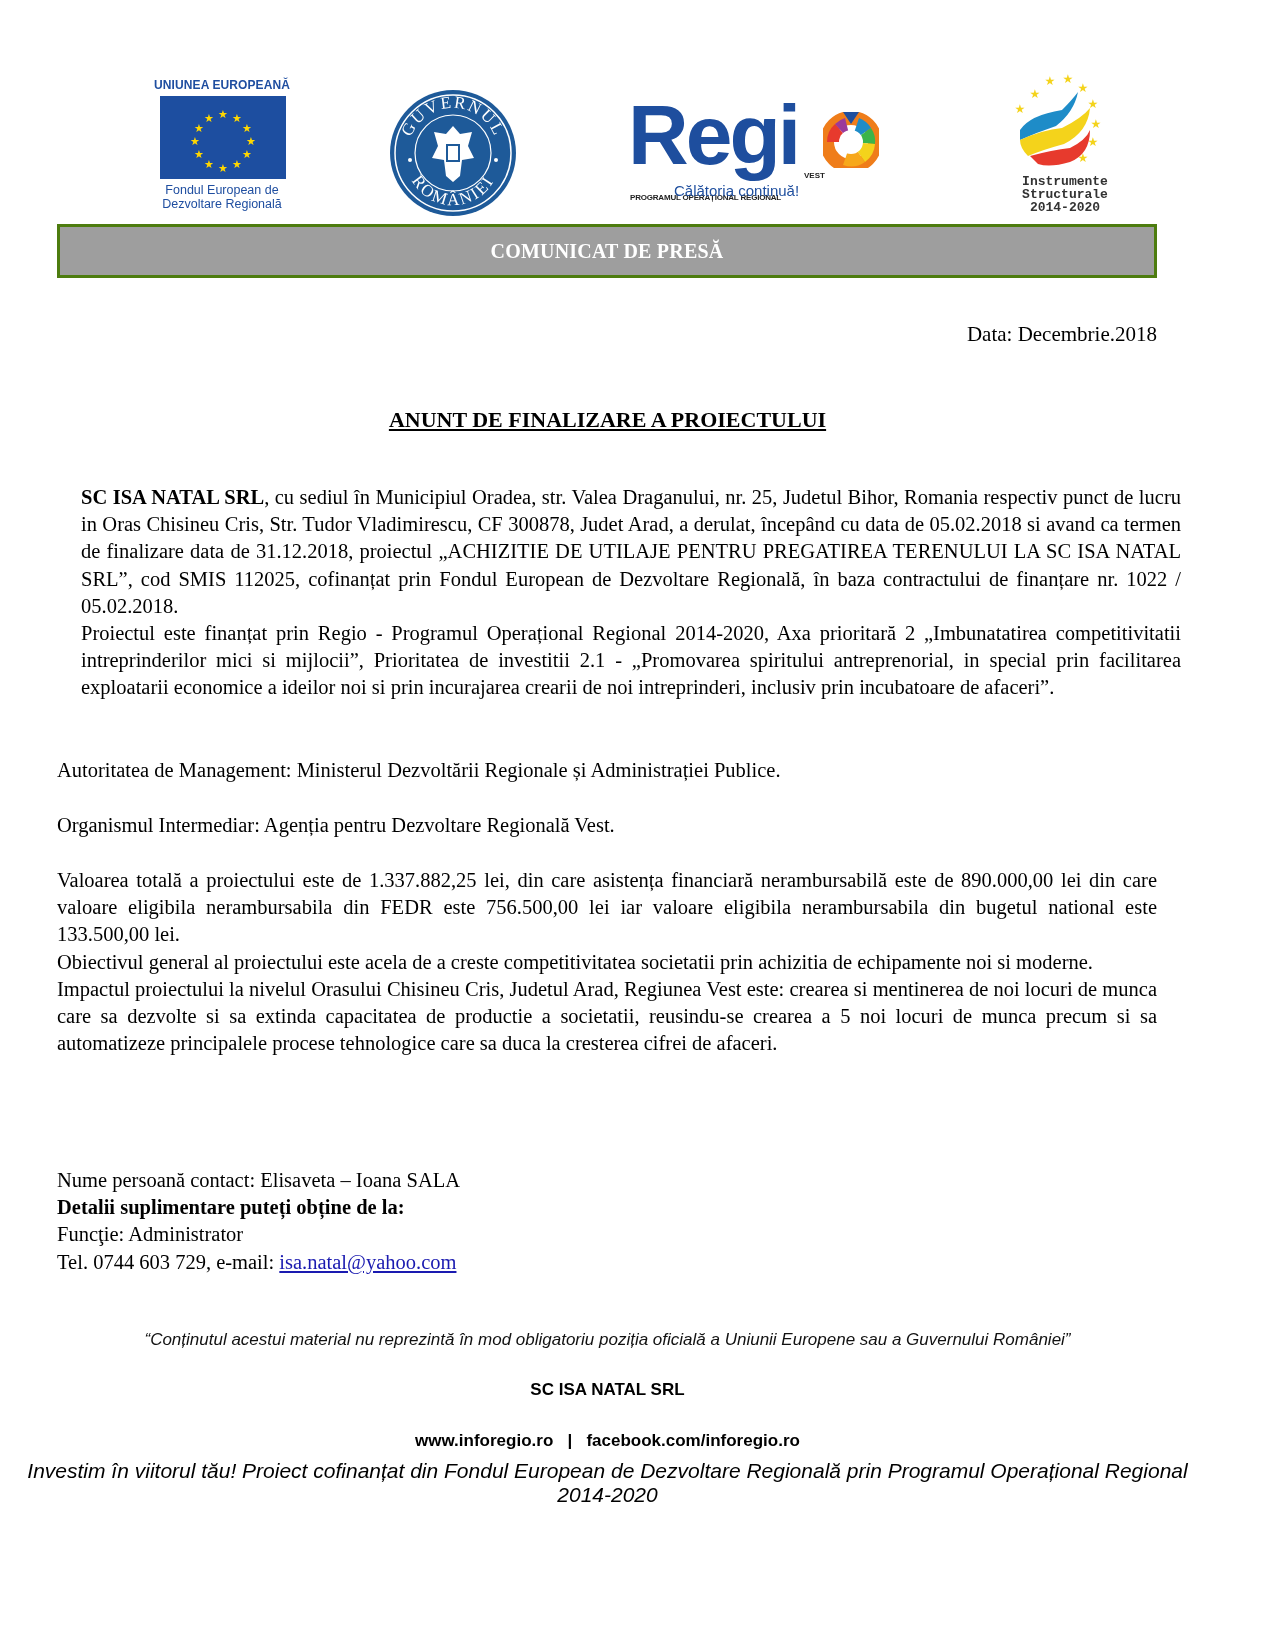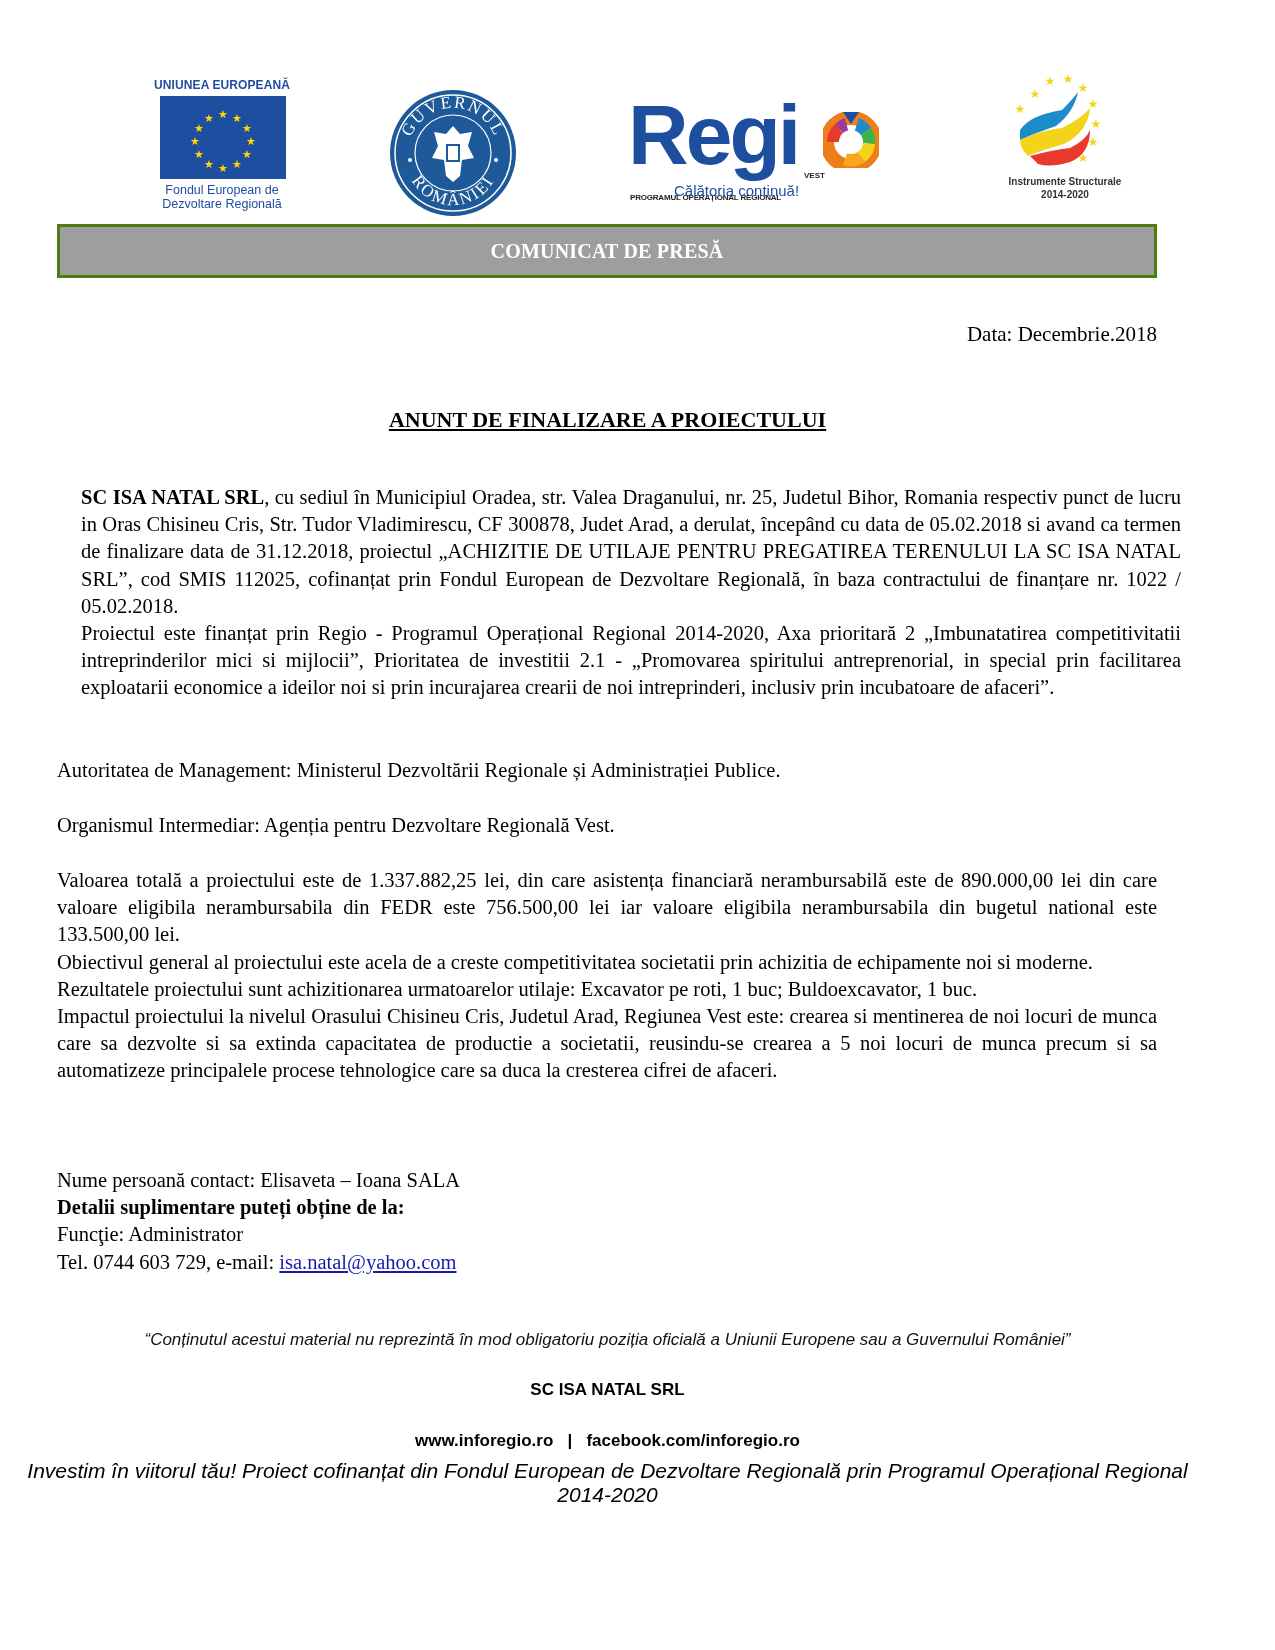--- a/index.html
+++ b/index.html
@@ -21,21 +21,21 @@
   
   .regio { left: 628px; top: 28px; width: 260px; height: 110px; }
   .regio-word { position: absolute; left: 0; top: -8px; font-family: "Liberation Sans", sans-serif; font-weight: bold; font-size: 84px; color: #1e4e9e; letter-spacing: -3px; line-height: 90px; }
   .regio-prog { position: absolute; left: 2px; top: 73px; font-family: "Liberation Sans", sans-serif; font-size: 8px; font-weight: bold; color: #222; letter-spacing: -0.2px; margin-top: 22px; }
   .regio-vest { position: absolute; left: 176px; top: 73px; font-family: "Liberation Sans", sans-serif; font-size: 8px; font-weight: bold; color: #222; }
   .regio-tag { position: absolute; left: 46px; top: 84px; font-family: "Liberation Sans", sans-serif; font-size: 15px; color: #1e4e9e; }
   .regio-wheel { position: absolute; left: 195px; top: 14px; width: 56px; height: 56px; }
 
   
   .instr { left: 990px; top: 0px; width: 150px; height: 140px; text-align: center; }
-  .instr-text { position: absolute; top: 105px; left: 0; width: 150px; font-family: Liberation Sans, sans-serif; font-size: 10px; font-weight: bold; color: #333; line-height: 13px; }
+  .instr-text { position: absolute; top: 105px; left: 0; width: 150px; font-family: Liberation Mono, monospace; font-size: 13px; font-weight: bold; color: #333; line-height: 13px; }
 
   .press-banner { position: absolute; left: 57px; top: 224px; width: 1100px; height: 54px; background: #9e9e9e; border: 3px solid #4d7c0f; display: flex; align-items: center; justify-content: center; }
   .press-banner span { color: #fff; font-weight: bold; font-size: 20px; letter-spacing: 0.2px; }
 
   .date { position: absolute; right: 118px; top: 322px; font-size: 21px; }
 
   .title { position: absolute; left: 0; width: 1215px; top: 407px; text-align: center; font-weight: bold; font-size: 22px; }
   .title span { text-decoration: underline; }
 
   .body { position: absolute; left: 57px; width: 1100px; font-size: 20.5px; line-height: 27.2px; text-align: justify; }
@@ -151,21 +151,20 @@
   <span class="p"><span class="b">SC ISA NATAL SRL</span><span>, cu sediul în Municipiul Oradea, str. Valea Draganului, nr. 25, Judetul Bihor, Romania respectiv punct de lucru in Oras Chisineu Cris, Str. Tudor Vladimirescu, CF 300878, Judet Arad, a derulat, începând cu data de 05.02.2018 si avand ca termen de finalizare data de 31.12.2018, proiectul „ACHIZITIE DE UTILAJE PENTRU PREGATIREA TERENULUI LA SC ISA NATAL SRL”, cod SMIS 112025, cofinanțat prin Fondul European de Dezvoltare Regională, în baza contractului de finanțare nr. 1022 / 05.02.2018.</span></span>
   <span class="p last">Proiectul este finanțat prin Regio - Programul Operațional Regional 2014-2020, Axa prioritară 2 „Imbunatatirea competitivitatii intreprinderilor mici si mijlocii”, Prioritatea de investitii 2.1 - „Promovarea spiritului antreprenorial, in special prin facilitarea exploatarii economice a ideilor noi si prin incurajarea crearii de noi intreprinderi, inclusiv prin incubatoare de afaceri”.</span>
 </div>
 
 <div class="body last" style="top:757px;">Autoritatea de Management: Ministerul Dezvoltării Regionale și Administrației Publice.</div>
 <div class="body last" style="top:812px;">Organismul Intermediar: Agenția pentru Dezvoltare Regională Vest.</div>
 
 <div class="body" style="top:867px;">
   <span class="p last">Valoarea totală a proiectului este de 1.337.882,25 lei, din care asistența financiară nerambursabilă este de 890.000,00 lei din care valoare eligibila nerambursabila din FEDR este 756.500,00 lei iar valoare eligibila nerambursabila din bugetul national este 133.500,00 lei.</span>
   <span class="p last">Obiectivul general al proiectului este acela de a creste competitivitatea societatii prin achizitia de echipamente noi si moderne.</span>
-  <span class="p last">Rezultatele proiectului sunt achizitionarea urmatoarelor utilaje: Excavator pe roti, 1 buc; Buldoexcavator, 1 buc.</span>
   <span class="p last">Impactul proiectului la nivelul Orasului Chisineu Cris, Judetul Arad, Regiunea Vest este: crearea si mentinerea de noi locuri de munca care sa dezvolte si sa extinda capacitatea de productie a societatii, reusindu-se crearea a 5 noi locuri de munca precum si sa automatizeze principalele procese tehnologice care sa duca la cresterea cifrei de afaceri.</span>
 </div>
 
 <div class="body last" style="top:1167px;">
   <span class="p">Nume persoană contact: Elisaveta – Ioana SALA</span>
   <span class="p b">Detalii suplimentare puteți obține de la:</span>
   <span class="p">Funcţie: Administrator</span>
   <span class="p"><span>Tel. 0744 603 729, e-mail: </span><a class="email" href="#">isa.natal@yahoo.com</a></span>
 </div>
 

